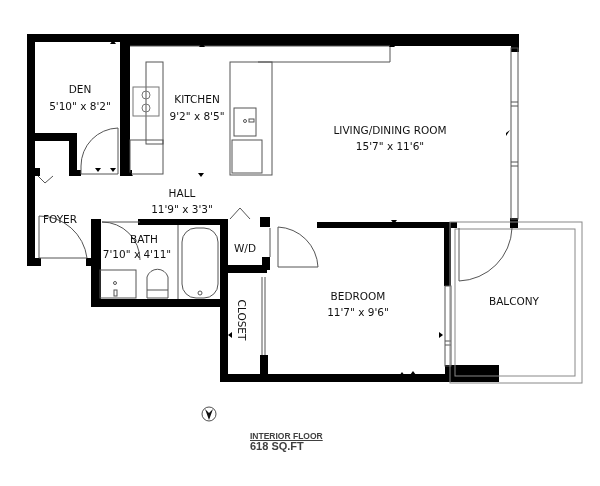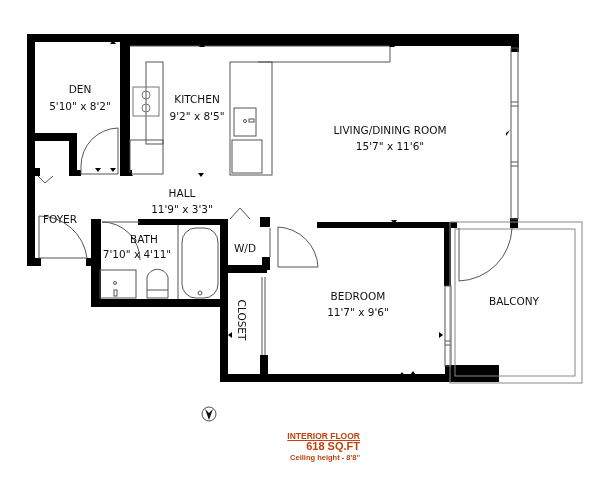--- a/index.html
+++ b/index.html
@@ -1,20 +1,20 @@
 <!DOCTYPE html>
 <html><head>
 <meta charset="utf-8">
 <style>
   html, body { margin: 0; padding: 0; background: #ffffff; }
   body { width: 600px; height: 486px; position: relative; overflow: hidden; font-family: "DejaVu Sans", sans-serif; }
   #plan { position: absolute; left: 0; top: 0; }
   .room-label { font-family: "DejaVu Sans", sans-serif; font-size: 10.5px; fill: #111; text-anchor: middle; }
   .room-dim { font-family: "DejaVu Sans", sans-serif; font-size: 10.5px; fill: #111; text-anchor: middle; }
-  .footer { position: absolute; left: 250px; top: 431px; width: 110px; text-align: right; font-family: "Liberation Sans", sans-serif; font-weight: bold; color: #c2410c; }
+  .footer { position: absolute; left: 250px; top: 431px; width: 110px; text-align: left; font-family: "Liberation Sans", sans-serif; font-weight: bold; color: #404040; }
   .footer .title { font-size: 8.5px; text-decoration: underline; line-height: 10px; }
   .footer .area { font-size: 11px; line-height: 10px; }
   .footer .ceiling { font-size: 7.5px; line-height: 12px; margin-top: 1px; }
 </style>
 </head>
 <body>
 
 <svg id="plan" width="600" height="486" viewBox="0 0 600 486" xmlns="http://www.w3.org/2000/svg">
 
   <g fill="#000">
@@ -178,14 +178,13 @@
 
   <g transform="translate(209 414)">
     <circle cx="0" cy="0" r="7" fill="none" stroke="#222" stroke-width="0.8"></circle>
     <polygon points="-4,-5 0,-1 4,-5 0,6" fill="#111"></polygon>
   </g>
 </svg>
 
 <div class="footer">
   <div class="title">INTERIOR FLOOR</div>
   <div class="area">618 SQ.FT</div>
-  <div class="ceiling">Ceiling height - 8'8''</div>
 </div>
 
 </body></html>

